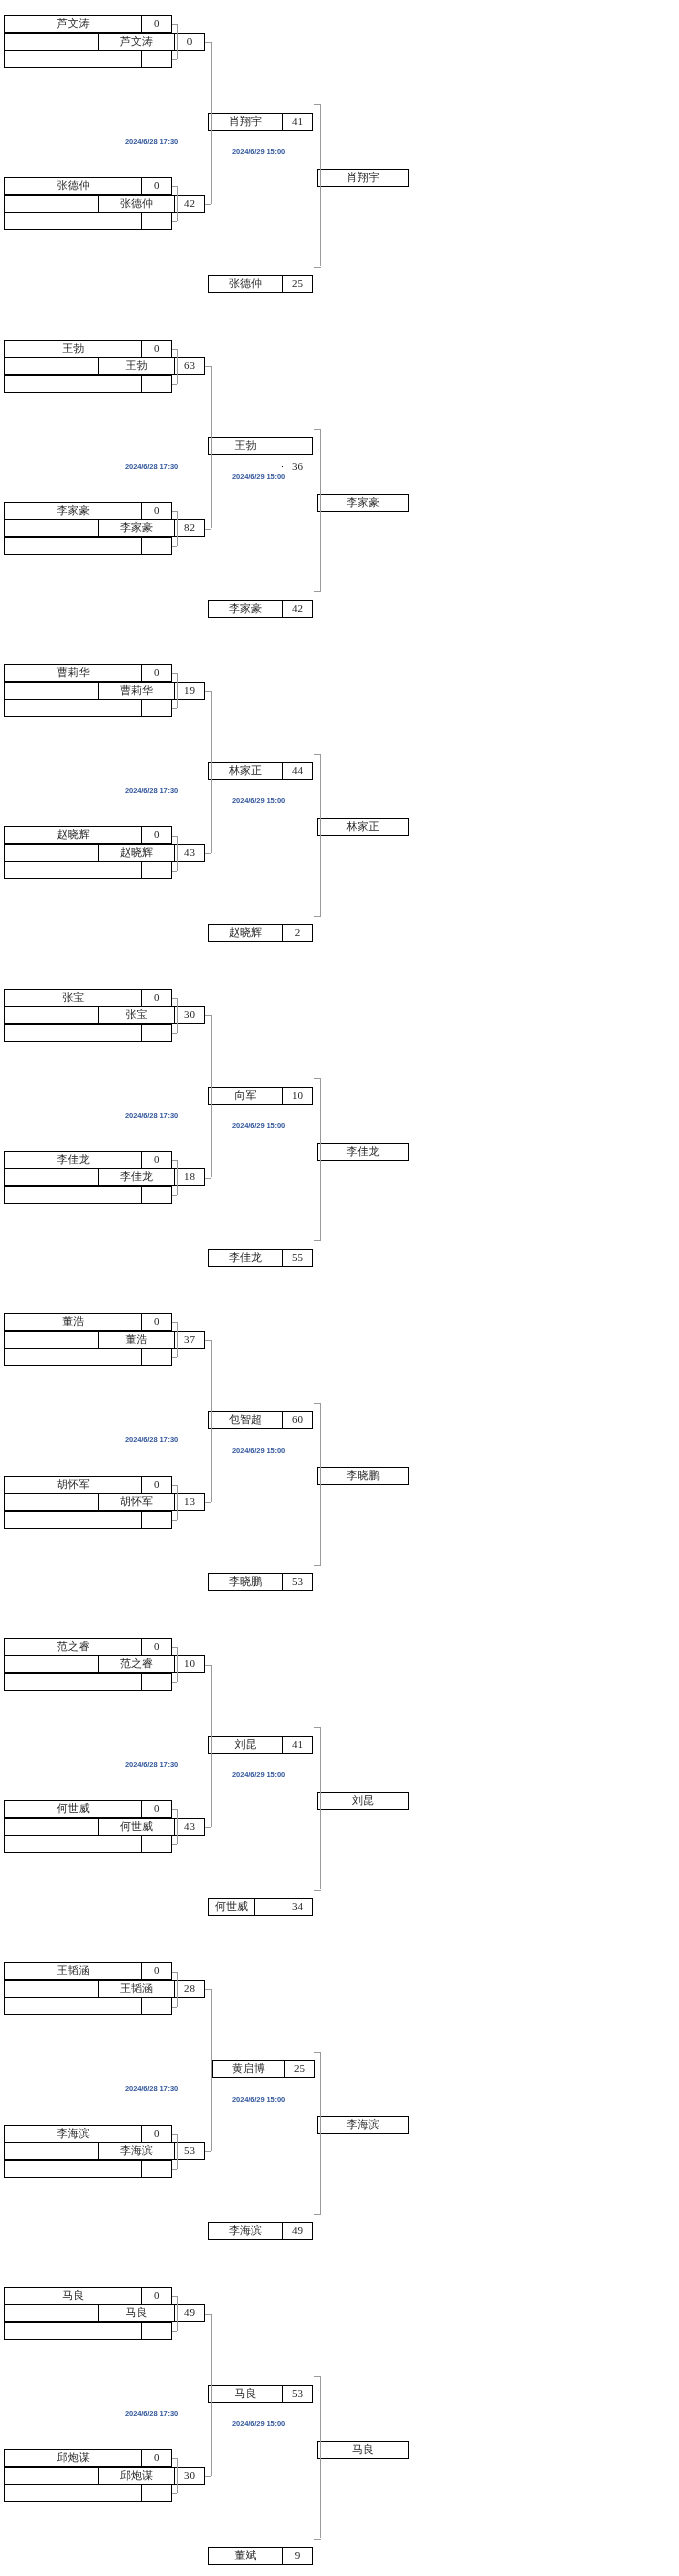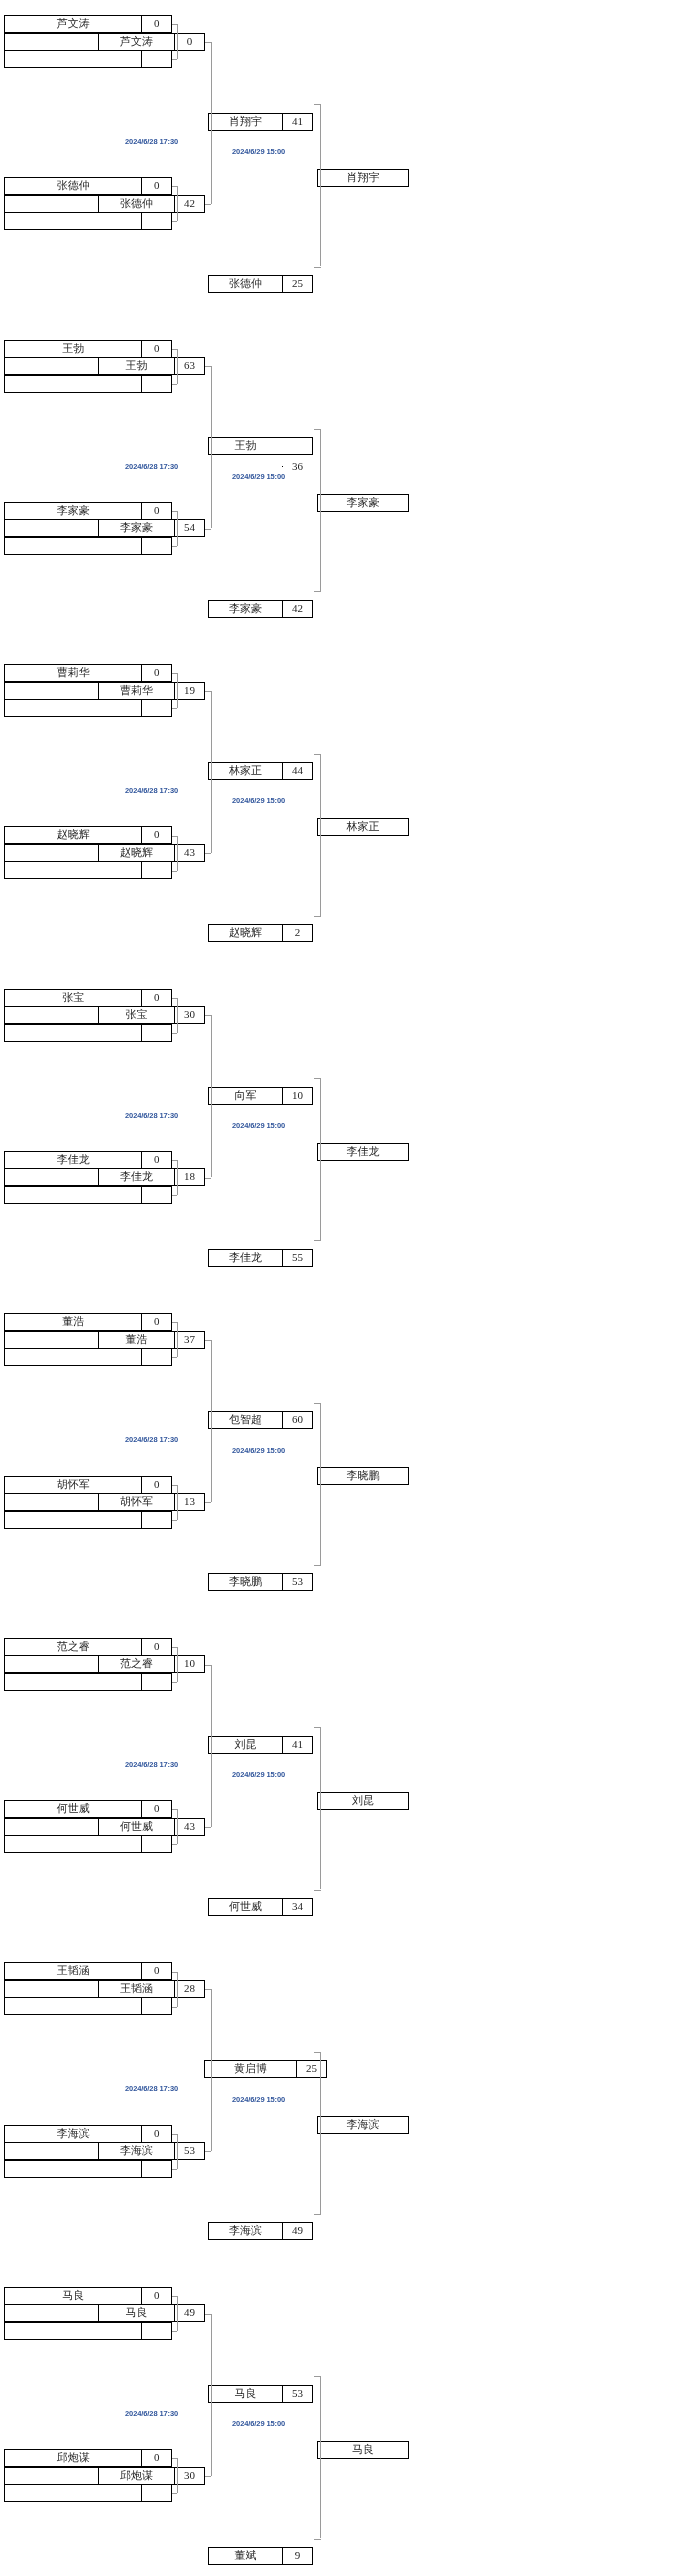--- a/index.html
+++ b/index.html
@@ -140,21 +140,21 @@
     </div>
     <div class="box" style="left: 4.2px; top: 519px; width: 168px;">
       <div class="nm"></div>
     </div>
     <div class="box" style="left: 4.2px; top: 537px; width: 168px;">
       <div class="nm"></div>
       <div class="sc" style="flex-basis: 29px;"></div>
     </div>
     <div class="box" style="left: 98px; top: 519px; width: 107px;">
       <div class="nm">李家豪</div>
-      <div class="sc" style="flex-basis: 29px;">54</div>
+      <div class="sc" style="flex-basis: 29px;">82</div>
     </div>
     <div class="conn h" style="left: 172px; top: 511px; width: 5px; height: 0.8px;"></div>
     <div class="conn h" style="left: 172px; top: 546px; width: 5px; height: 0.8px;"></div>
     <div class="conn v" style="left: 177px; top: 511px; height: 35px; width: 0.8px;"></div>
     <div class="conn h" style="left: 177px; top: 529px; height: 0.8px;"></div>
     <div class="box" style="left: 4.2px; top: 664px; width: 168px;">
       <div class="nm">曹莉华</div>
       <div class="sc" style="flex-basis: 29px;">0</div>
     </div>
     <div class="box" style="left: 4.2px; top: 682px; width: 168px;">
@@ -445,28 +445,28 @@
     <div class="conn h" style="left: 205px; top: 1502px; width: 5.8px; height: 0.8px;"></div>
     <div class="conn v" style="left: 211px; top: 1340px; height: 162px; width: 0.8px;"></div>
     <div class="conn h" style="left: 211px; top: 1420px; height: 0.8px;"></div>
     <div class="date" style="left: 125px; top: 1435px;">2024/6/28 17:30</div>
     <div class="box" style="left: 208px; top: 1736px; width: 105px;">
       <div class="nm">刘昆</div>
       <div class="sc" style="flex-basis: 29px;">41</div>
     </div>
     <div class="box" style="left: 208px; top: 1898px; width: 105px;">
       <div class="nm">何世威</div>
-      <div class="sc" style="flex-basis: 29px;">34</div>
+      <div class="sc" style="flex-basis: 29px; padding-left: 28px;">34</div>
     </div>
     <div class="conn h" style="left: 205px; top: 1665px; width: 5.8px; height: 0.8px;"></div>
     <div class="conn h" style="left: 205px; top: 1827px; width: 5.8px; height: 0.8px;"></div>
     <div class="conn v" style="left: 211px; top: 1665px; height: 162px; width: 0.8px;"></div>
     <div class="conn h" style="left: 211px; top: 1745px; height: 0.8px;"></div>
     <div class="date" style="left: 125px; top: 1760px;">2024/6/28 17:30</div>
-    <div class="box" style="left: 204px; top: 2060px; width: 123px;">
+    <div class="box" style="left: 212px; top: 2060px; width: 103px;">
       <div class="nm">黄启博</div>
       <div class="sc" style="flex-basis: 29px;">25</div>
     </div>
     <div class="box" style="left: 208px; top: 2222px; width: 105px;">
       <div class="nm">李海滨</div>
       <div class="sc" style="flex-basis: 29px;">49</div>
     </div>
     <div class="conn h" style="left: 205px; top: 1989px; width: 5.8px; height: 0.8px;"></div>
     <div class="conn h" style="left: 205px; top: 2151px; width: 5.8px; height: 0.8px;"></div>
     <div class="conn v" style="left: 211px; top: 1989px; height: 162px; width: 0.8px;"></div>

